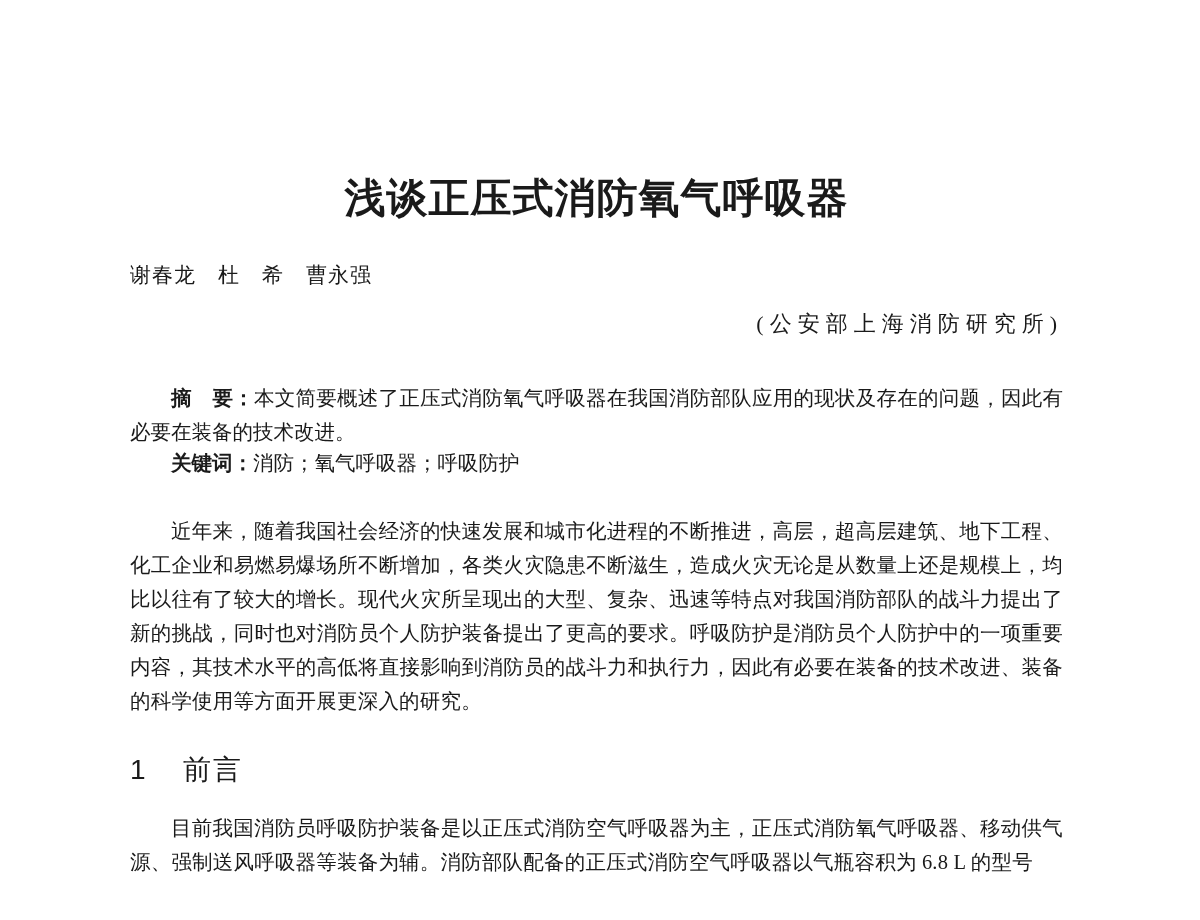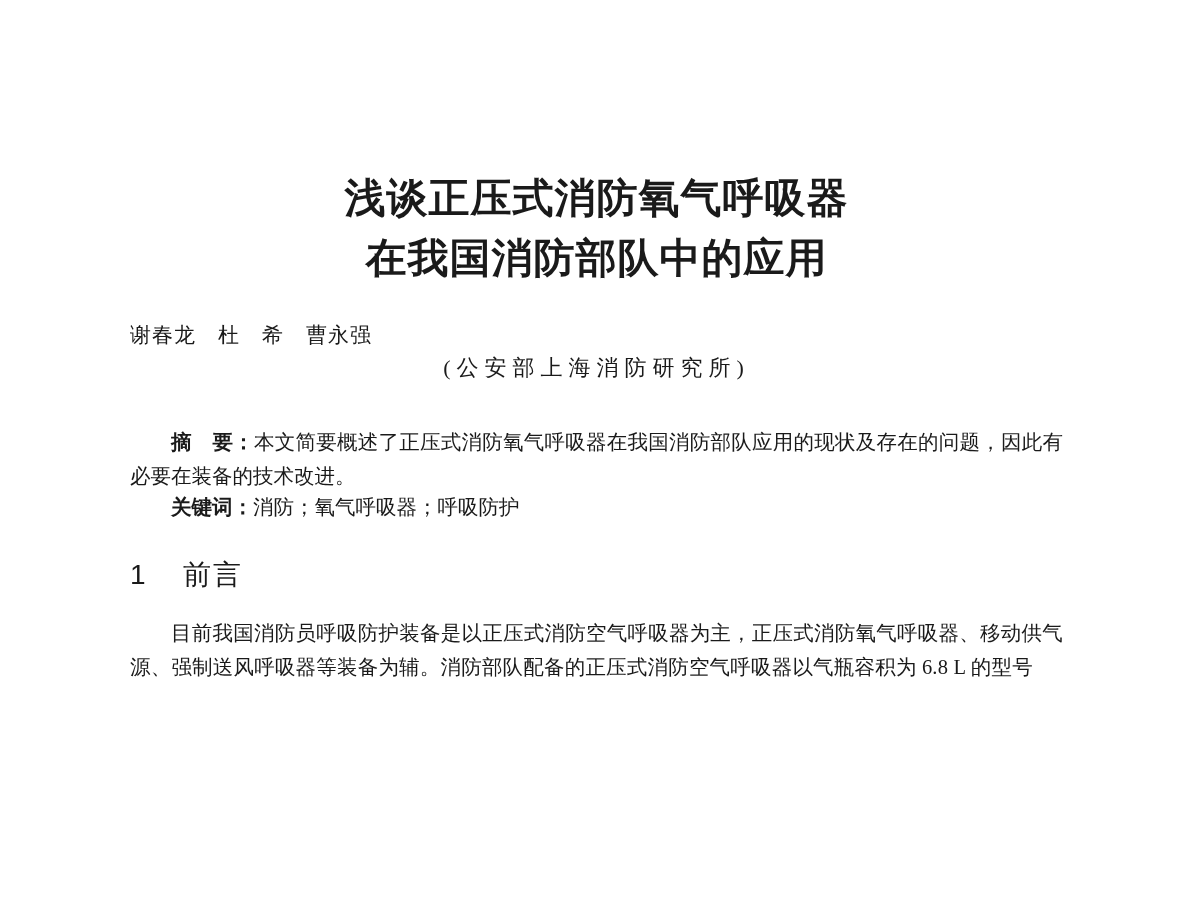--- a/index.html
+++ b/index.html
@@ -33,22 +33,22 @@
     letter-spacing: 1px;
   }
   .title-line { display: block; }
   .authors {
     margin-top: 32px;
     font-size: 21px;
     line-height: 30px;
     letter-spacing: 1px;
   }
   .affiliation {
-    margin-top: 3px;
-    text-align: center;
+    margin-top: 19px;
+    text-align: right;
     font-size: 22px;
     line-height: 30px;
     letter-spacing: 6px;
   }
   .abstract {
     margin: 43px 0 0 0;
     font-size: 20.5px;
     line-height: 33px;
     text-align: justify;
     text-indent: 2em;
@@ -88,31 +88,31 @@
   .section-para { margin-top: 25px; }
 </style>
 </head>
 <body>
 
 <div class="page">
   <main class="content">
 
     <h1 class="title">
       <span class="title-line">浅谈正压式消防氧气呼吸器</span>
-      <span class="title-line">在我国消防部队中的应用</span>
     </h1>
 
     <div class="authors">谢春龙　杜　希　曹永强</div>
 
     <div class="affiliation">(公安部上海消防研究所)</div>
 
     <p class="abstract"><b class="label">摘　要：</b><span>本文简要概述了正压式消防氧气呼吸器在我国消防部队应用的现状及存在的问题，因此有必要在装备的技术改进。</span></p>
 
     <p class="keywords"><b class="label">关键词：</b><span>消防；氧气呼吸器；呼吸防护</span></p>
 
+    <p class="body-para intro">近年来，随着我国社会经济的快速发展和城市化进程的不断推进，高层，超高层建筑、地下工程、化工企业和易燃易爆场所不断增加，各类火灾隐患不断滋生，造成火灾无论是从数量上还是规模上，均比以往有了较大的增长。现代火灾所呈现出的大型、复杂、迅速等特点对我国消防部队的战斗力提出了新的挑战，同时也对消防员个人防护装备提出了更高的要求。呼吸防护是消防员个人防护中的一项重要内容，其技术水平的高低将直接影响到消防员的战斗力和执行力，因此有必要在装备的技术改进、装备的科学使用等方面开展更深入的研究。</p>
 
     <h2 class="section-heading">
       <span class="sec-num">1</span><span class="sec-title">前言</span>
     </h2>
 
     <p class="body-para section-para">目前我国消防员呼吸防护装备是以正压式消防空气呼吸器为主，正压式消防氧气呼吸器、移动供气源、强制送风呼吸器等装备为辅。消防部队配备的正压式消防空气呼吸器以气瓶容积为 6.8 L 的型号</p>
 
   </main>
 </div>
 

